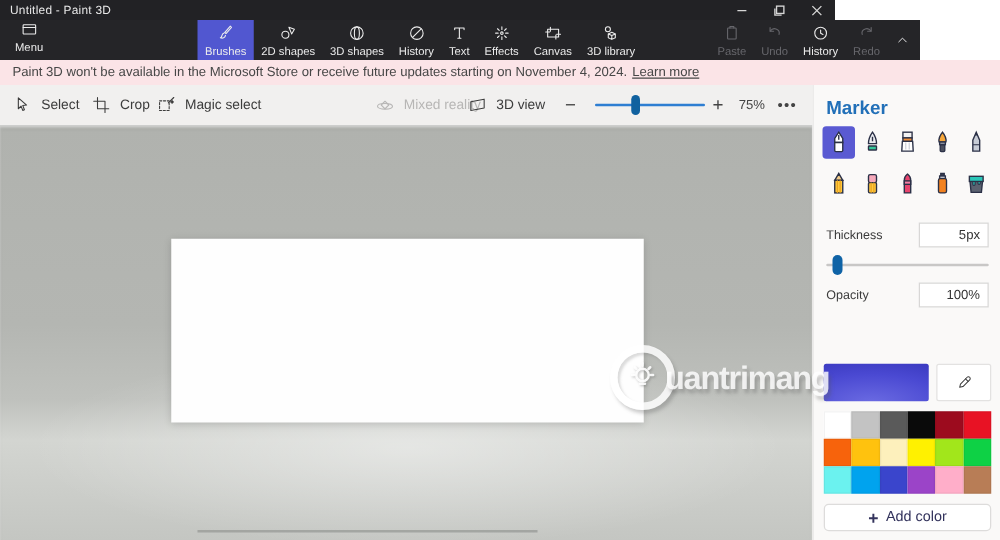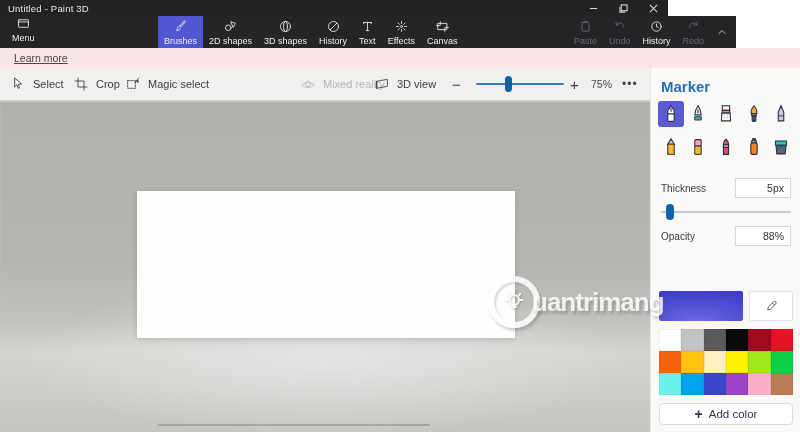--- a/index.html
+++ b/index.html
@@ -167,20 +167,27 @@
         </svg>
       <span>Effects</span>
     </div>
     <div class="rtab">
       <svg viewBox="0 0 24 24">
           <rect x="5" y="7" width="14" height="10"></rect>
           <path d="M8.5 4.5v5M15.5 14.5v5M2.5 10.5h5M16.5 13.5h5"></path>
         </svg>
       <span>Canvas</span>
     </div>
+    <div class="rtab">
+      <svg viewBox="0 0 24 24">
+          <circle cx="8.5" cy="7" r="3.2"></circle>
+          <path d="M9 13l4.5-2 4.5 2-4.5 2zM9 13v5l4.5 2v-5M18 13v5l-4.5 2"></path>
+        </svg>
+      <span>3D library</span>
+    </div>
   </div>
 
   <div class="actions">
     <div class="raction disabled">
       <svg viewBox="0 0 24 24">
           <rect x="6.5" y="5.5" width="11" height="14" rx="1"></rect>
           <path d="M9.5 5.5v-2h5v2"></path>
         </svg>
       <span>Paste</span>
     </div>
@@ -207,20 +214,21 @@
     </div>
   </div>
   <div class="chevron-btn">
     <svg viewBox="0 0 24 24">
         <path d="M6 15l6-6 6 6"></path>
       </svg>
   </div>
 </div>
 
 <div class="banner">
+  <span>Paint 3D won't be available in the Microsoft Store or receive future updates starting on November 4, 2024.</span>
   <a>Learn more</a>
 </div>
 
 <div class="toolbar2">
   <div class="tb-item" style="left:10px">
     <svg viewBox="0 0 24 24">
         <path d="M7 3.5v13l3.3-3.2 2 5.2 2-0.8-2-5.2 4.6-0.4z"></path>
       </svg>
     <span>Select</span>
   </div>
@@ -360,21 +368,21 @@
     </div>
   </div>
 
   <span class="fld-label" style="top:115px">Thickness</span>
   <div class="fld-input" style="top:110px">5px</div>
   <div class="pslider">
     <div class="handle"></div>
   </div>
 
   <span class="fld-label" style="top:163px">Opacity</span>
-  <div class="fld-input" style="top:158px">88%</div>
+  <div class="fld-input" style="top:158px">100%</div>
 
 
   <div class="gradient-box"></div>
   <div class="dropper-box">
     <svg viewBox="0 0 24 24">
         <path d="M15.5 4.5a2.3 2.3 0 0 1 3.3 3.3l-8.6 8.6-4.2 1 1-4.2z"></path>
         <path d="M13.5 6.5l3.3 3.3"></path>
       </svg>
   </div>
 

